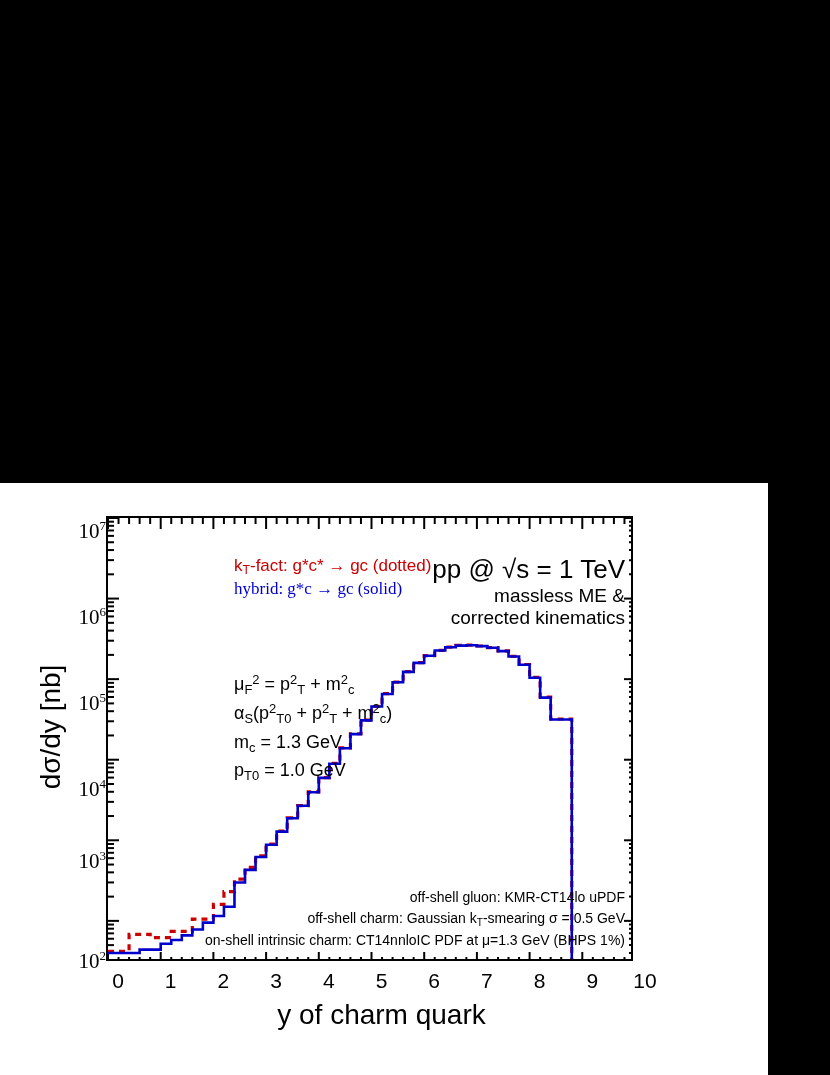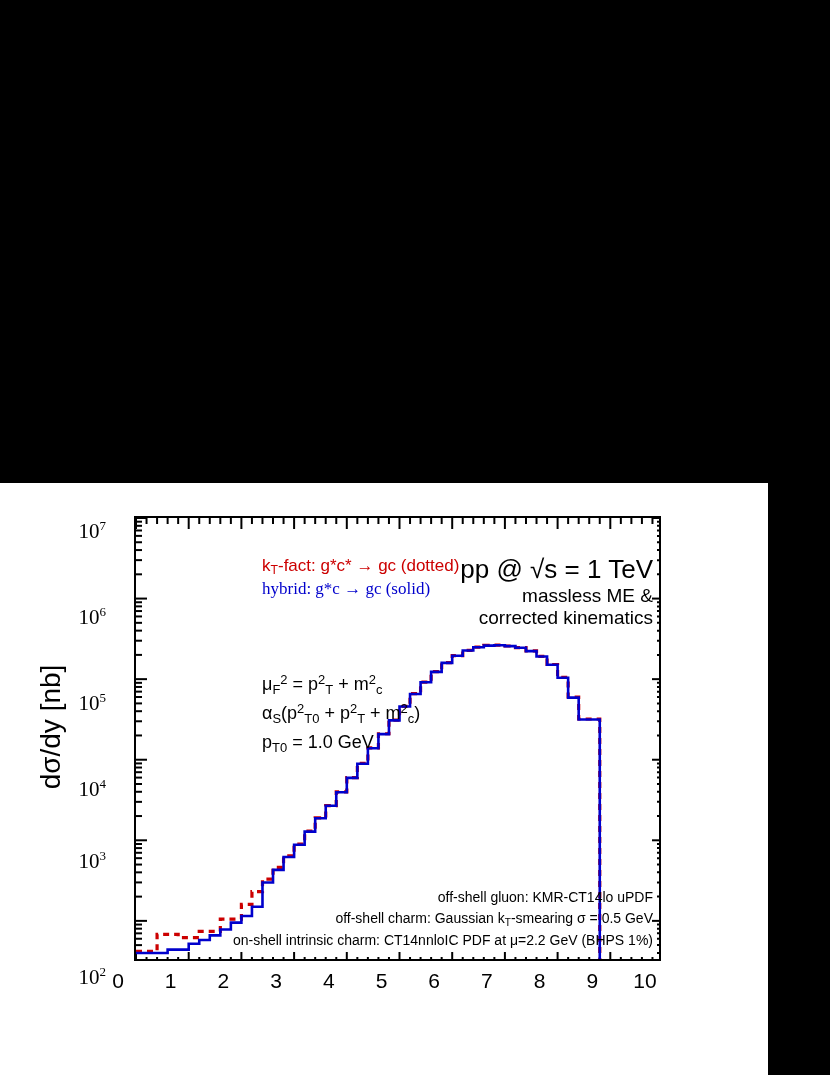--- a/index.html
+++ b/index.html
@@ -27,21 +27,21 @@
     position: absolute;
     left: 0px;
     top: 483px;
     width: 768px;
     height: 592px;
     background: #ffffff;
   }
   
   #frame {
     position: absolute;
-    left: 134px;
+    left: 106px;
     top: 33px;
     width: 527px;
     height: 445px;
     border: 2px solid #000000;
     box-sizing: border-box;
     overflow: hidden;
   }
   svg.layer {
     position: absolute;
     left: 0;
@@ -126,39 +126,40 @@
   sup { font-size: 0.72em; vertical-align: 0.5em; }
 </style>
 </head>
 <body>
 
 <div id="canvas">
   <div id="plot-card">
 
     <div id="ytitle">dσ/dy  [nb]</div>
 
-    <div class="ticklabel ylab" style="left:48px; top:478px; width:58px;margin-top:16px;">10<sup>2</sup></div>
+    <div class="ticklabel ylab" style="left:48px; top:478px; width:58px;">10<sup>2</sup></div>
     <div class="ticklabel ylab" style="left:48px; top:378px; width:58px;">10<sup>3</sup></div>
     <div class="ticklabel ylab" style="left:48px; top:306px; width:58px;">10<sup>4</sup></div>
     <div class="ticklabel ylab" style="left:48px; top:220px; width:58px;">10<sup>5</sup></div>
     <div class="ticklabel ylab" style="left:48px; top:134px; width:58px;">10<sup>6</sup></div>
     <div class="ticklabel ylab" style="left:48px; top:48px; width:58px;">10<sup>7</sup></div>
 
     <div class="ticklabel xlab" style="left:118px; top:486px;">0</div>
     <div class="ticklabel xlab" style="left:170.7px; top:486px;">1</div>
     <div class="ticklabel xlab" style="left:223.4px; top:486px;">2</div>
     <div class="ticklabel xlab" style="left:276.1px; top:486px;">3</div>
     <div class="ticklabel xlab" style="left:328.8px; top:486px;">4</div>
     <div class="ticklabel xlab" style="left:381.5px; top:486px;">5</div>
     <div class="ticklabel xlab" style="left:434.2px; top:486px;">6</div>
     <div class="ticklabel xlab" style="left:486.9px; top:486px;">7</div>
     <div class="ticklabel xlab" style="left:539.6px; top:486px;">8</div>
     <div class="ticklabel xlab" style="left:592.3px; top:486px;">9</div>
     <div class="ticklabel xlab" style="left:645px; top:486px;">10</div>
 
+    <div id="xtitle">y of charm quark</div>
 
     <div id="frame">
       <svg class="layer" id="ticks-layer" width="527" height="445">
           <line x1="0" y1="445" x2="0" y2="434" stroke="#000" stroke-width="2"></line>
           <line x1="0" y1="0" x2="0" y2="11" stroke="#000" stroke-width="2"></line>
           <line x1="10.540000000000001" y1="445" x2="10.540000000000001" y2="439" stroke="#000" stroke-width="2"></line>
           <line x1="10.540000000000001" y1="0" x2="10.540000000000001" y2="6" stroke="#000" stroke-width="2"></line>
           <line x1="21.080000000000002" y1="445" x2="21.080000000000002" y2="439" stroke="#000" stroke-width="2"></line>
           <line x1="21.080000000000002" y1="0" x2="21.080000000000002" y2="6" stroke="#000" stroke-width="2"></line>
           <line x1="31.619999999999997" y1="445" x2="31.619999999999997" y2="439" stroke="#000" stroke-width="2"></line>
@@ -376,24 +377,25 @@
 
       <div class="annot" id="header-right">
         <div class="big">pp @ √s = 1 TeV</div>
         <div>massless ME &amp;</div>
         <div>corrected kinematics</div>
       </div>
 
       <div class="annot" id="params">
         <div>μ<sub>F</sub><sup>2</sup> = p<sup>2</sup><sub>T</sub> + m<sup>2</sup><sub>c</sub></div>
         <div>α<sub>S</sub>(p<sup>2</sup><sub>T0</sub> + p<sup>2</sup><sub>T</sub> + m<sup>2</sup><sub>c</sub>)</div>
+        <div>m<sub>c</sub> = 1.3 GeV</div>
         <div>p<sub>T0</sub> = 1.0 GeV</div>
       </div>
 
       <div class="annot" id="footnotes">
         <div>off-shell gluon: KMR-CT14lo uPDF</div>
         <div>off-shell charm: Gaussian k<sub>T</sub>-smearing σ = 0.5 GeV</div>
-        <div>on-shell intrinsic charm: CT14nnloIC PDF at μ=2.2 GeV (BHPS 1%)</div>
+        <div>on-shell intrinsic charm: CT14nnloIC PDF at μ=1.3 GeV (BHPS 1%)</div>
       </div>
     </div>
 
   </div>
 </div>
 
 </body></html>

